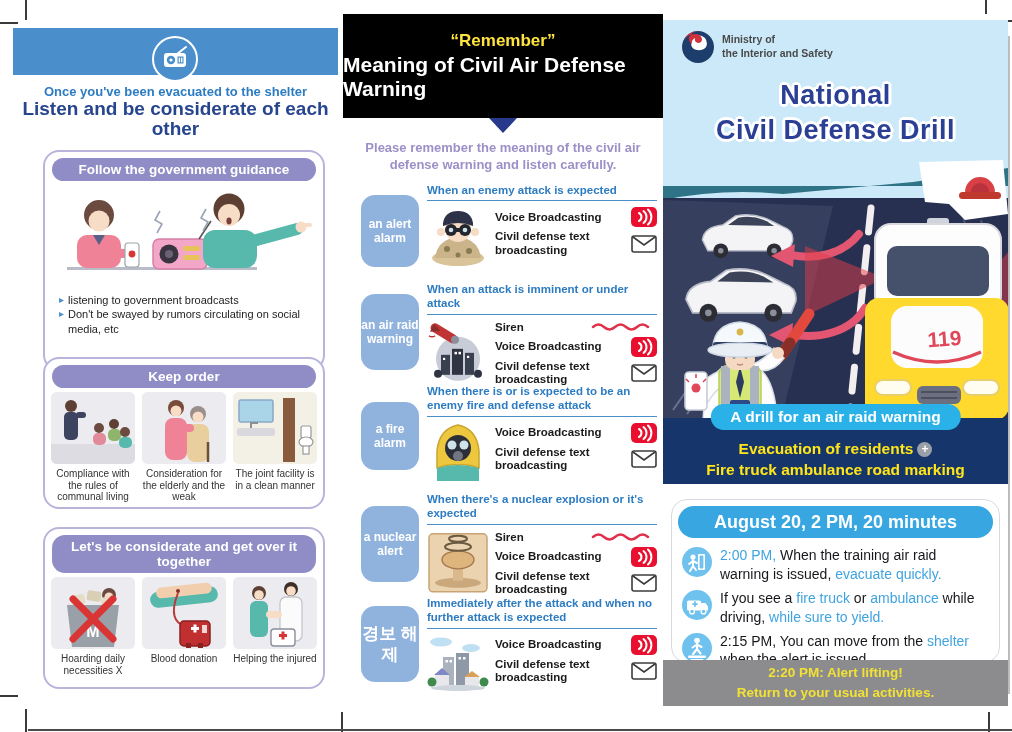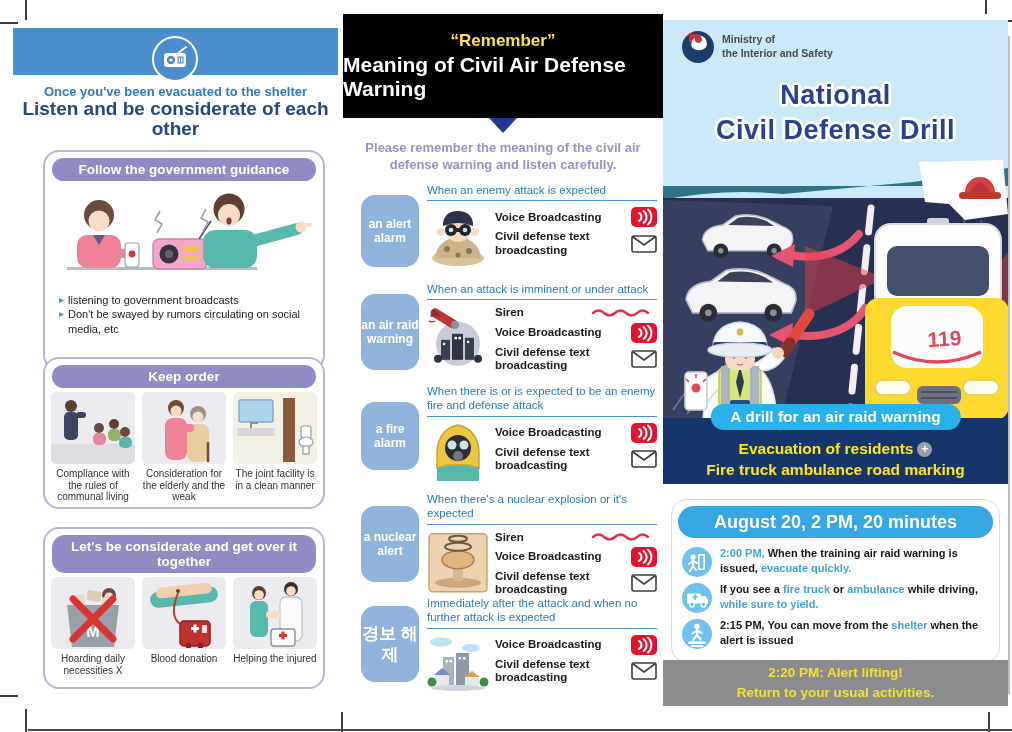--- a/index.html
+++ b/index.html
@@ -33,21 +33,21 @@
   .mp-quote{color:#ffe33e;font-weight:bold;font-size:17px;}
   .mp-htitle{color:#fff;font-weight:bold;font-size:21px;}
   .mp-tri{position:absolute;left:146px;top:118px;width:0;height:0;border-left:14px solid transparent;
      border-right:14px solid transparent;border-top:15px solid #27388d;}
   .mp-intro{position:absolute;left:10px;top:140px;width:300px;text-align:center;color:#9d8fc7;font-weight:bold;font-size:13px;line-height:1.3;}
   .alarm{position:absolute;left:18px;width:296px;}
   .alarm-label{position:absolute;left:0;width:58px;background:#90b3de;border-radius:14px;color:#fff;
      font-weight:bold;font-size:12px;line-height:1.2;text-align:center;display:flex;align-items:center;justify-content:center;}
   .alarm-label.kr{font-size:17px;line-height:1.25;}
   .alarm-body{margin-left:66px;}
-  .alarm-heading{color:#2d7cc2;font-weight:normal;font-size:11.5px;line-height:1.25;}
+  .alarm-heading{color:#2d7cc2;font-weight:bold;font-size:11.5px;line-height:1.25;}
   .alarm-underline{height:0;border-bottom:1.6px solid #4a90cd;margin:3px 0 4px 0;}
   .alarm-content{display:flex;gap:6px;justify-content:center;}
   .alarm-art{width:62px;flex:none;}
   .channels{flex:1;display:flex;flex-direction:column;gap:3px;padding-top:2px;}
   .chan-row{display:flex;align-items:center;justify-content:space-between;gap:4px;}
   .chan-name{font-weight:bold;font-size:11.5px;color:#1a1a1a;line-height:1.15;max-width:112px;}
   .chan-icon{flex:none;}
   
   #right-panel{position:absolute;left:663px;top:20px;width:345px;height:686px;}
   .rp-sky{position:absolute;left:0;top:0;width:345px;height:400px;background:#cbe9f8;}
@@ -63,21 +63,21 @@
   .rp-banner{position:absolute;left:0;top:418px;width:345px;text-align:center;color:#ffe519;font-weight:bold;font-size:15.5px;line-height:21px;}
   .plus-badge{display:inline-flex;width:15px;height:15px;border-radius:50%;background:#9aa0a8;color:#fff;
      font-size:12px;font-weight:bold;align-items:center;justify-content:center;vertical-align:middle;margin-left:4px;}
   .rp-schedule{position:absolute;left:8px;top:467px;width:329px;height:164px;background:#fff;border:1.5px solid #d5d9e0;
      border-radius:16px;box-sizing:border-box;margin-top:12px;}
   .sched-header{margin:6px;height:32px;background:#38a6e0;border-radius:16px;color:#fff;font-weight:bold;
      font-size:18px;display:flex;align-items:center;justify-content:center;}
   .sched-items{padding:2px 10px 0 10px;display:flex;flex-direction:column;gap:5px;}
   .sched-item{display:flex;gap:8px;align-items:flex-start;}
   .sched-ic{flex:none;width:30px;height:30px;margin-top:1px;}
-  .sched-text{font-size:11px;font-weight:bold;color:#17181c;line-height:1.35;}
+  .sched-text{font-size:14px;font-weight:normal;color:#17181c;line-height:1.35;}
   .blue{color:#3fa3e0;}
   .rp-footer{position:absolute;left:0;top:640px;width:345px;height:46px;background:#8c8c8e;color:#f2e135;
      font-weight:bold;font-size:13.5px;text-align:center;display:flex;flex-direction:column;justify-content:center;line-height:1.5;}
 </style>
 </head>
 <body>
 
 <div id="page">
 
   <div class="mark" style="left:25px;top:0;width:1.5px;height:20px"></div>

